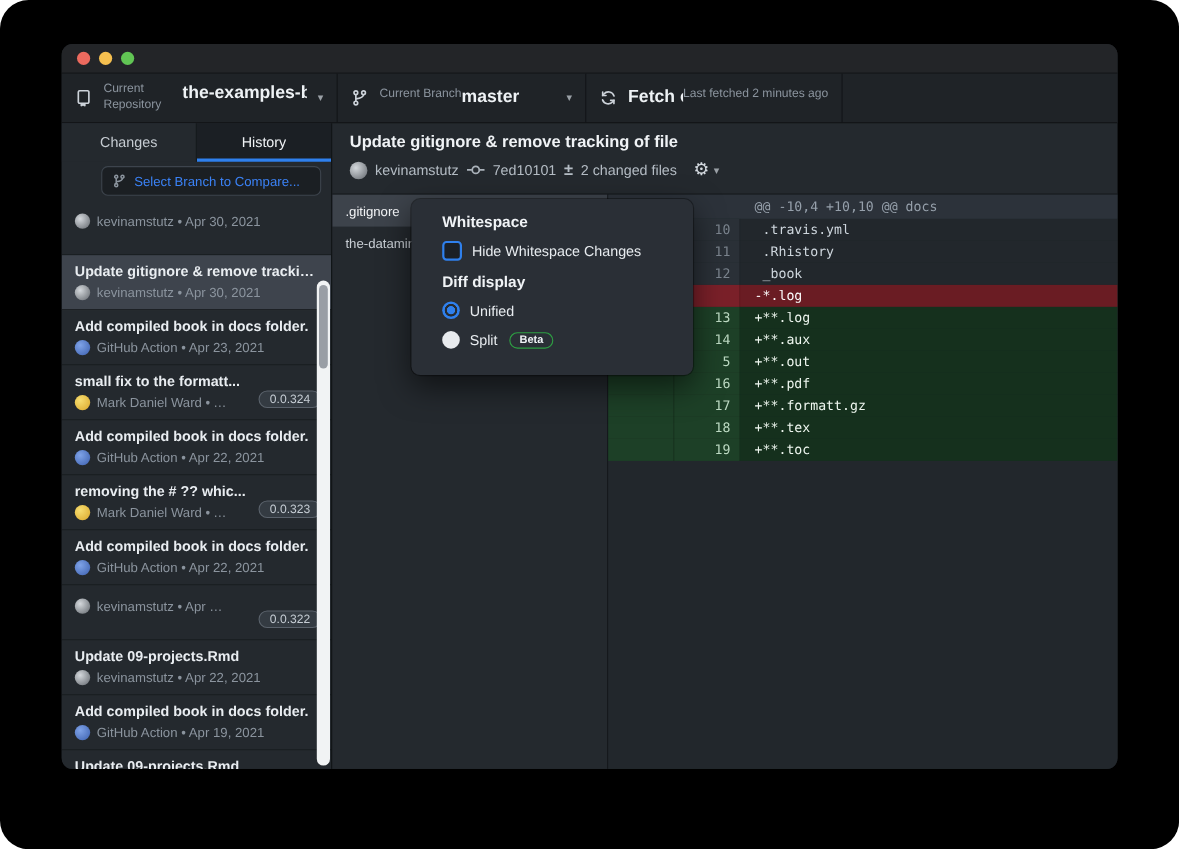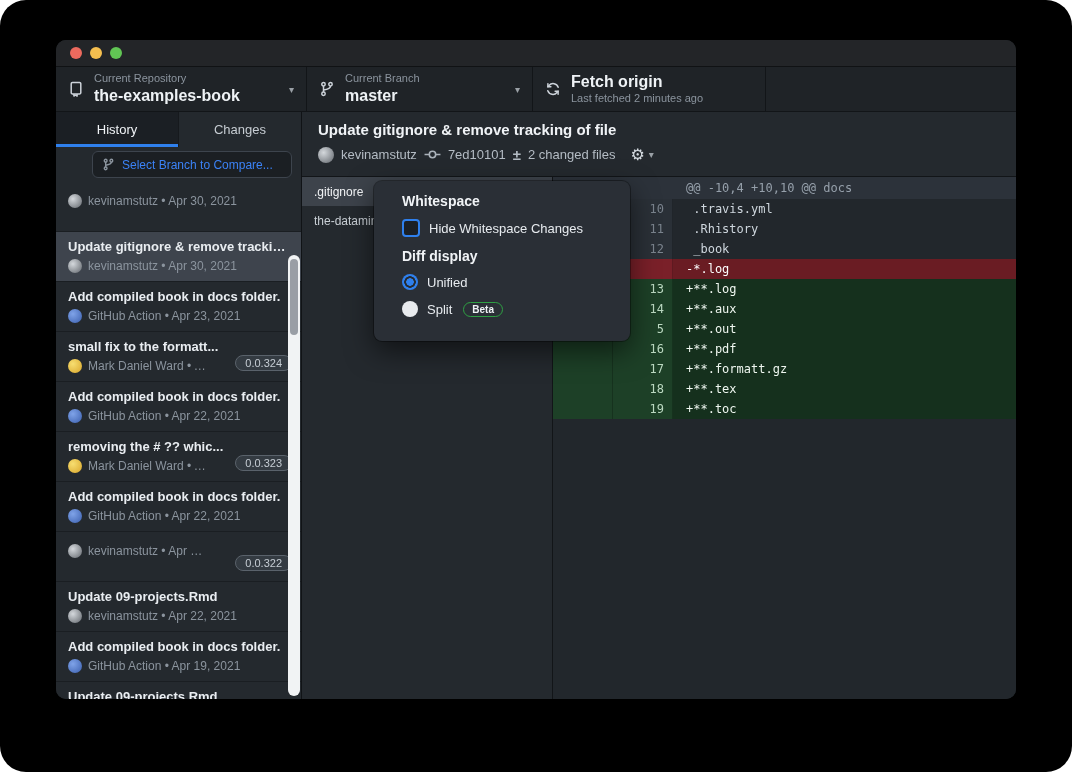--- a/index.html
+++ b/index.html
@@ -12,21 +12,21 @@
   .titlebar{height:26px;background:#232528;flex:0 0 auto;display:flex;align-items:center;padding-left:14px;gap:8px;
             border-bottom:1px solid #101214;}
   .tl{width:12px;height:12px;border-radius:50%;}
   .tl.red{background:#ec6a5e}.tl.yellow{background:#f5bf4f}.tl.green{background:#61c554}
 
   
   .toolbar{height:44px;flex:0 0 auto;background:#1f2327;display:flex;border-bottom:1px solid #121518;}
   .tb-sec{display:flex;align-items:center;gap:10px;padding:0 12px;border-right:1px solid #121518;box-sizing:border-box;cursor:default;}
   .tb-sec.repo{width:251px}.tb-sec.branch{width:226px}.tb-sec.fetch{width:233px}
   .tb-icon{color:#cdd3da;display:flex;align-items:center}
-  .tb-text{display:flex;flex-direction:column;line-height:1.25;min-width:0;flex:1}
+  .tb-text{display:flex;flex-direction:row;line-height:1.25;min-width:0;flex:1}
   .tb-label{font-size:11px;color:#8b949e}
   .tb-value{font-size:16px;font-weight:bold;color:#eef2f5;white-space:nowrap;overflow:hidden}
   .tb-sub{font-size:11px;color:#8b949e;white-space:nowrap}
   .caret{color:#9aa0a6;font-size:10px;margin-left:auto}
 
   
   .main{flex:1;display:flex;min-height:0;}
   .sidebar{width:245px;flex:0 0 auto;display:flex;flex-direction:column;border-right:1px solid #101316;position:relative;background:#24292e;}
   .tabs{height:35px;display:flex;flex:0 0 auto;}
   .tab{flex:1;display:flex;align-items:center;justify-content:center;font-size:13px;color:#c6ccd2;
@@ -149,22 +149,22 @@
           <span class="tb-sub">Last fetched 2 minutes ago</span>
         </span>
       </div>
       <div style="flex:1"></div>
     </div>
 
     <div class="main">
 
       <div class="sidebar">
         <div class="tabs">
+            <div class="tab">Changes</div>
             <div class="tab active">History</div>
-            <div class="tab">Changes</div>
           </div>
         <div class="compare">
           <div class="compare-box">
             <span class="tb-icon" style="color:#8b949e">
               <svg width="13" height="13" viewBox="0 0 16 16" fill="none" stroke="currentColor" stroke-width="1.7">
                 <circle cx="4.5" cy="3.3" r="1.7"></circle>
                   <circle cx="4.5" cy="12.7" r="1.7"></circle>
                   <circle cx="11.5" cy="3.3" r="1.7"></circle>
                 <path d="M4.5 5v6"></path>
                   <path d="M11.5 5c0 2.7-2.7 3.4-7 3.9"></path>

